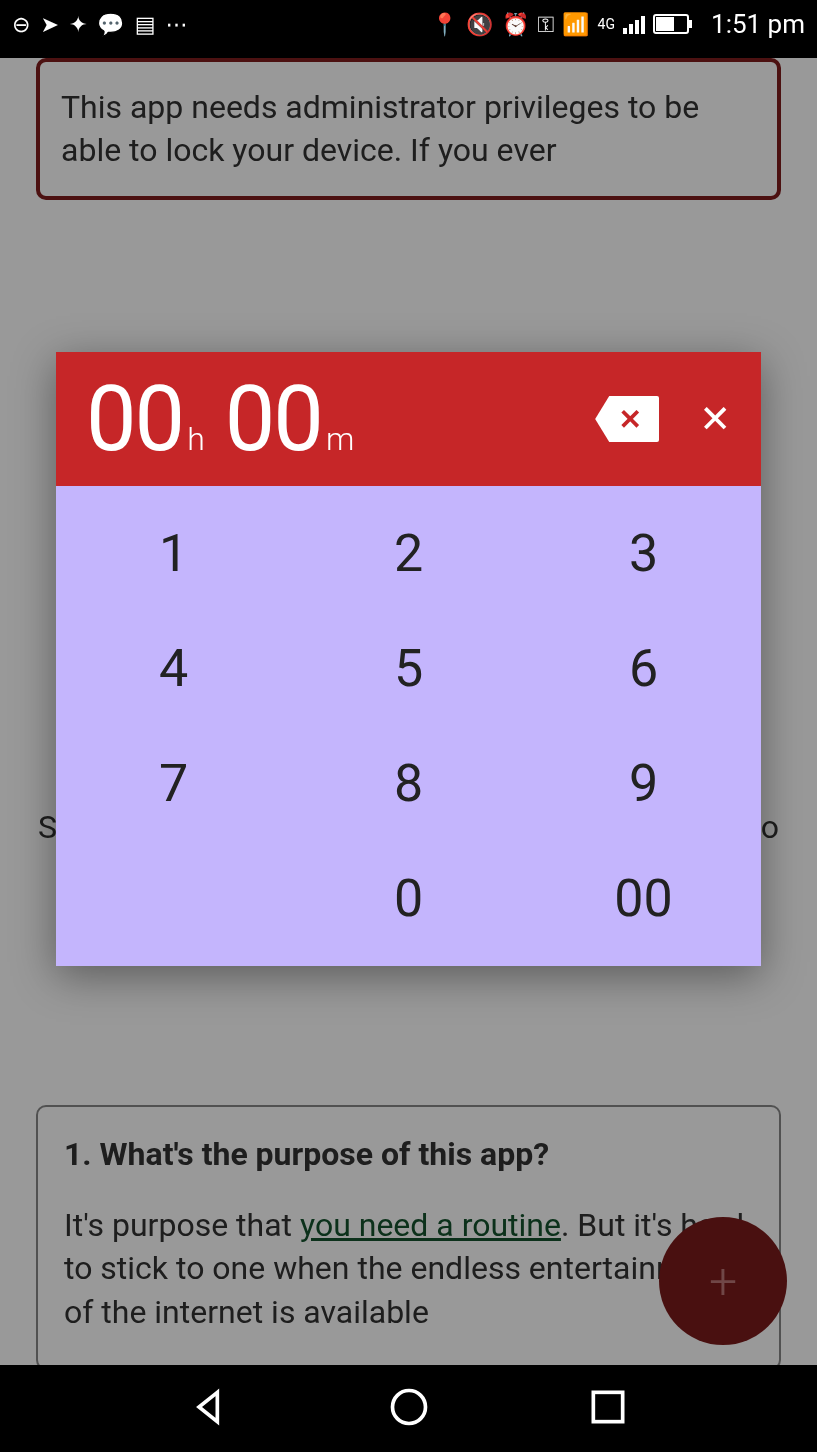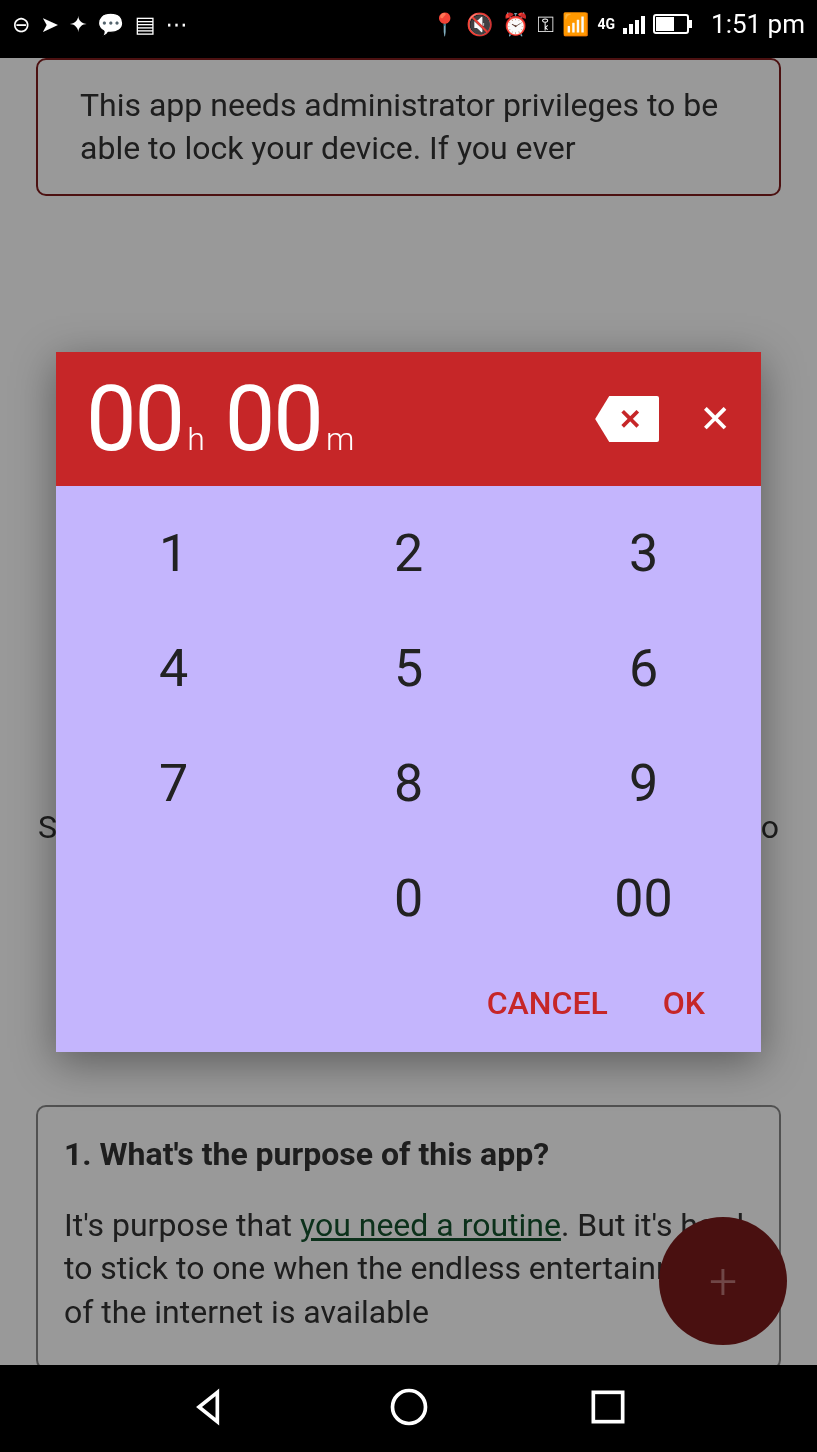--- a/index.html
+++ b/index.html
@@ -46,23 +46,23 @@
       position: relative;
     }
     .page-title {
       font-size: 64px;
       font-weight: 400;
       color: #333;
       padding: 50px 36px 30px;
     }
     .info-card {
       margin: 10px 36px;
-      border: 2px solid #7f1d1d;
+      border: 4px solid #7f1d1d;
       border-radius: 10px;
-      padding: 24px 42px;
+      padding: 24px 21px;
       font-size: 32px;
       color: #333;
       line-height: 1.35;
     }
     .faq-card {
       margin: 20px 36px;
       border: 2px solid #888;
       border-radius: 10px;
       padding: 26px 26px;
       font-size: 32px;
@@ -278,21 +278,21 @@
     <span>💬</span>
     <span>▤</span>
     <span>⋯</span>
   </div>
   <div class="status-right">
     <span>📍</span>
     <span>🔇</span>
     <span>⏰</span>
     <span>⚿</span>
     <span>📶</span>
-    <span style="font-size:14px;font-weight:700">4G</span>
+    <span style="font-size:14px;font-weight:400">4G</span>
     <span class="signal-bars">
         <span></span>
         <span></span>
         <span></span>
         <span></span>
       </span>
     <span class="battery">
         <span class="battery-fill"></span>
       </span>
     <span class="time">1:51 pm</span>
@@ -348,24 +348,20 @@
     <div class="keypad-btn">5</div>
     <div class="keypad-btn">6</div>
     <div class="keypad-btn">7</div>
     <div class="keypad-btn">8</div>
     <div class="keypad-btn">9</div>
     <div class="keypad-btn empty"></div>
     <div class="keypad-btn">0</div>
     <div class="keypad-btn">00</div>
   </div>
 
-  <div class="dialog-actions">
-    <div class="dialog-action-btn">CANCEL</div>
-    <div class="dialog-action-btn">OK</div>
-  </div>
 </div>
 
 <div class="nav-bar">
   <div class="nav-btn">
     <svg viewBox="0 0 24 24" fill="none" stroke="#fff" stroke-width="2">
         <path d="M16 4 L6 12 L16 20 Z" fill="none"></path>
       </svg>
   </div>
   <div class="nav-btn">
     <svg viewBox="0 0 24 24" fill="none" stroke="#fff" stroke-width="2">

